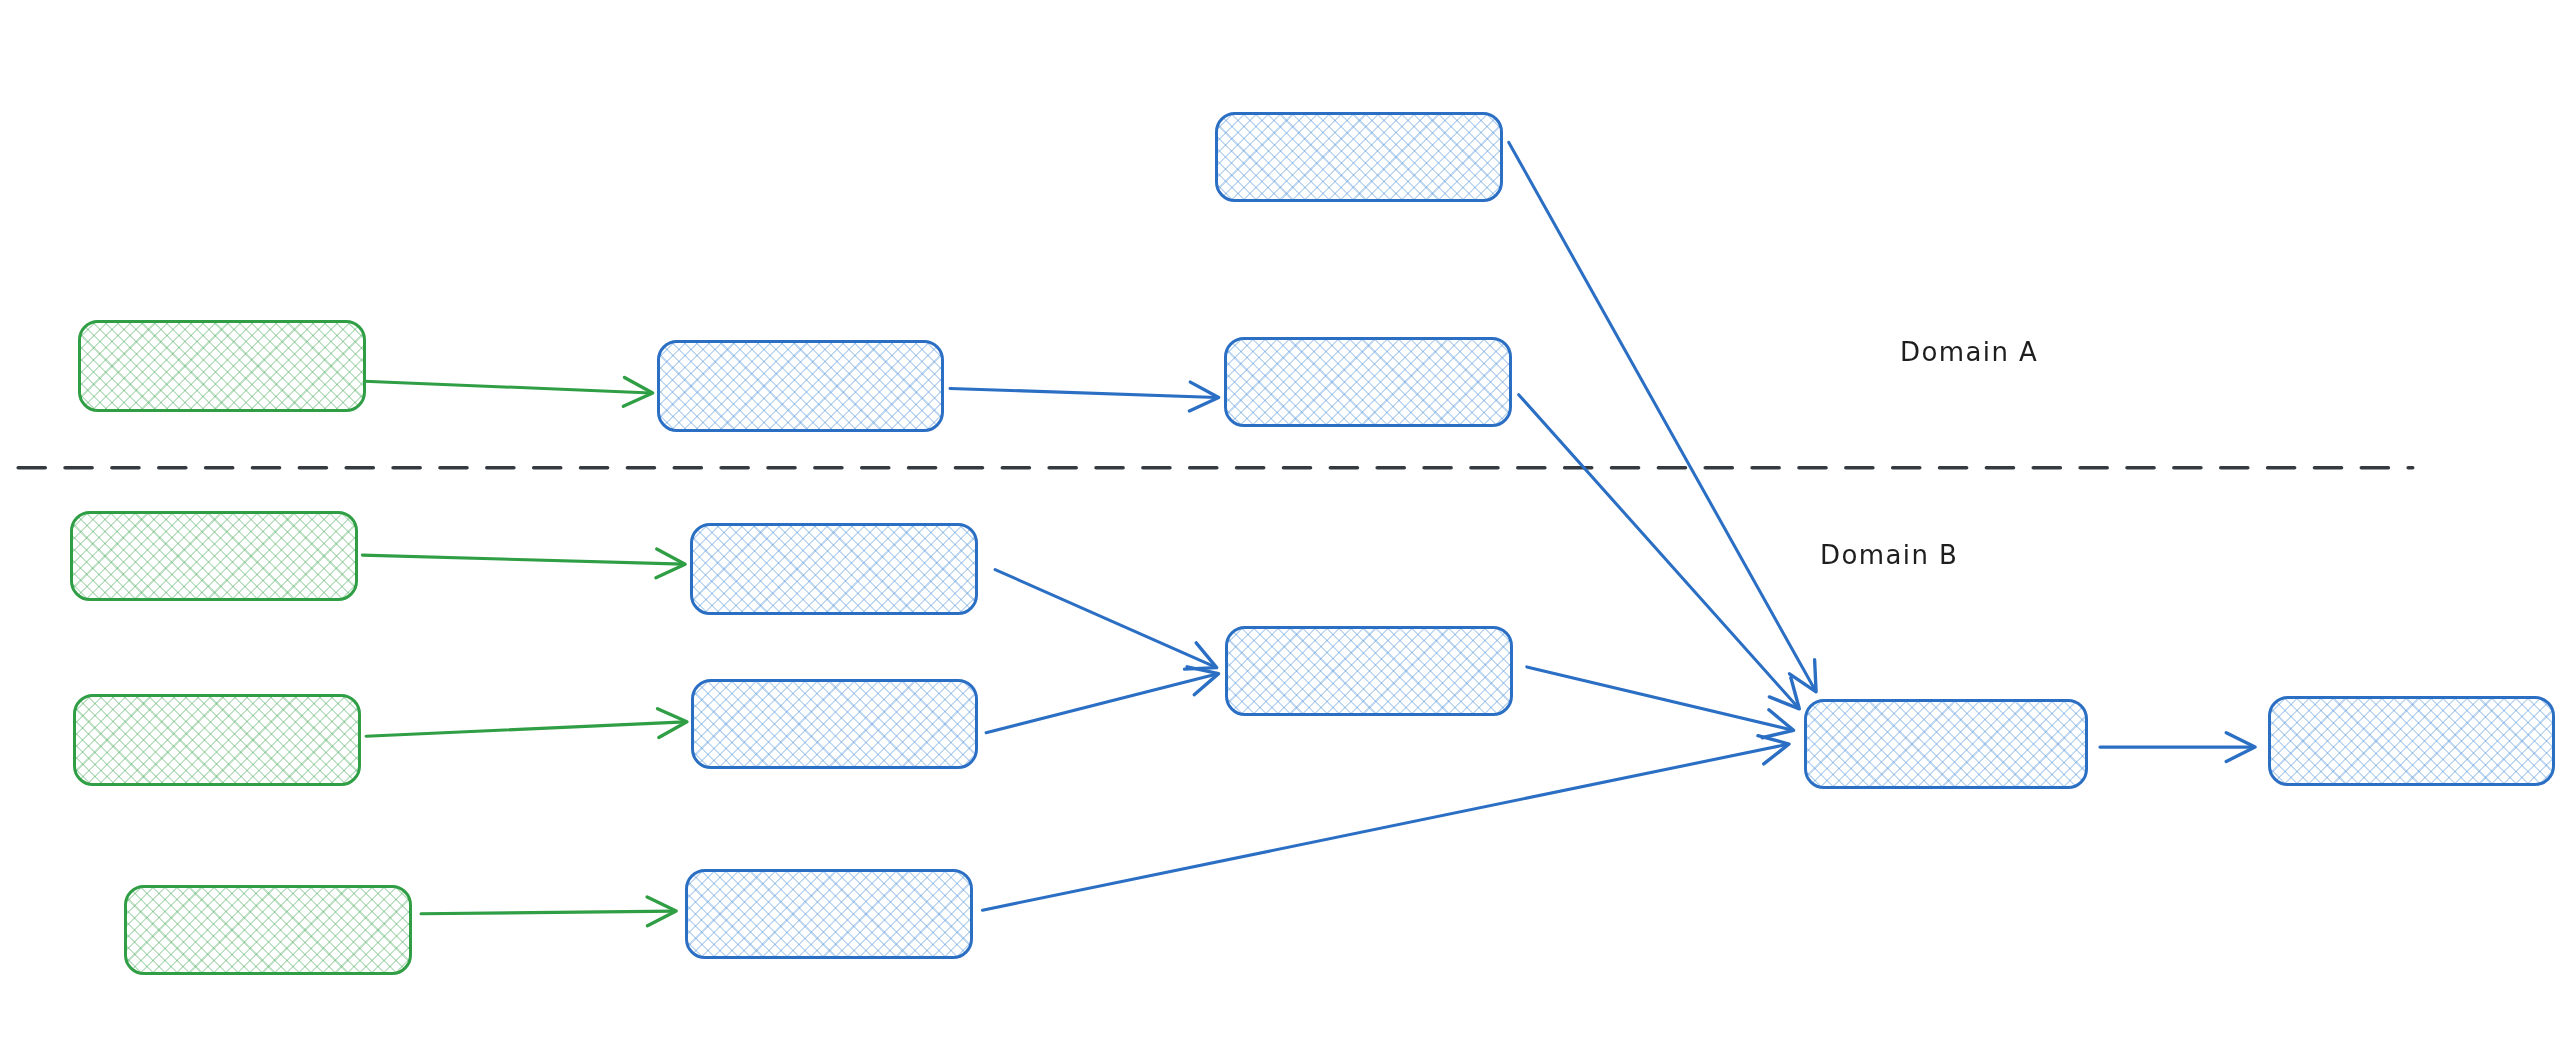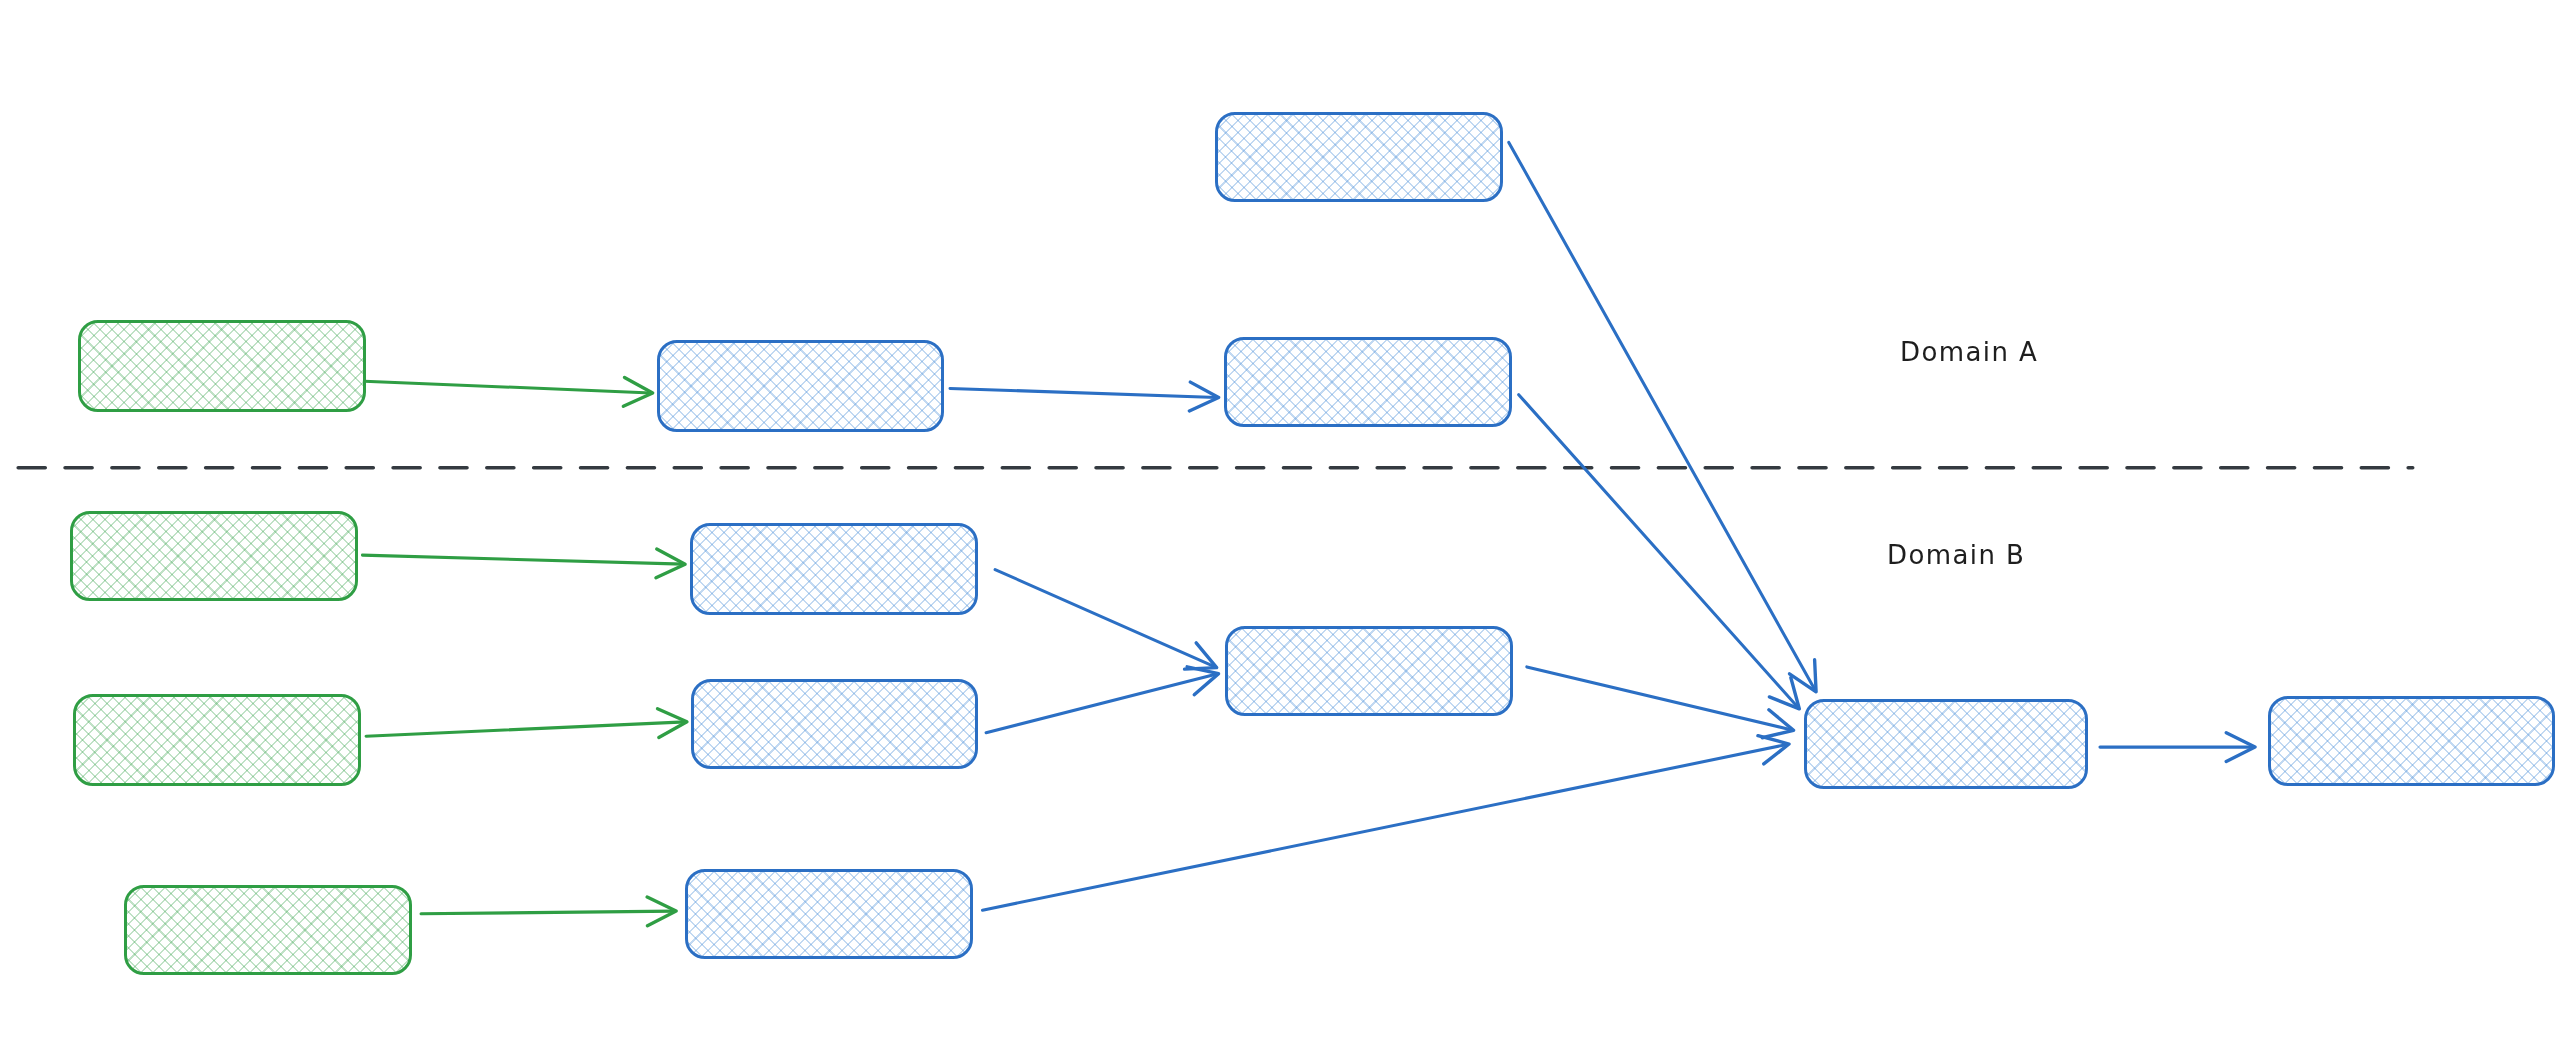--- a/index.html
+++ b/index.html
@@ -104,21 +104,21 @@
           <line x1="1090" y1="1010" x2="1983" y2="826" stroke="#2b6fc4" stroke-width="3.4" stroke-linecap="round" marker-end="url(#ah-blue)"></line>
         </g>
         <g>
           <line x1="2330" y1="829" x2="2500" y2="829" stroke="#2b6fc4" stroke-width="3.4" stroke-linecap="round" marker-end="url(#ah-blue)"></line>
         </g>
       </g>
   </svg>
 
   <div class="domain-label" style="left:1900px; top:337px;">Domain A</div>
 
-  <div class="domain-label" style="left:1887px; top:540px;">Domain B</div>
+  <div class="domain-label" style="left:1820px; top:540px;">Domain B</div>
 
 <div class="node green" style="left: 78px; top: 320px; width: 288px; height: 92px;"></div>
     <div class="node blue" style="left: 657px; top: 340px; width: 287px; height: 92px;"></div>
     <div class="node blue" style="left: 1215px; top: 112px; width: 288px; height: 90px;"></div>
     <div class="node blue" style="left: 1224px; top: 337px; width: 288px; height: 90px;"></div>
     <div class="node green" style="left: 70px; top: 511px; width: 288px; height: 90px;"></div>
     <div class="node blue" style="left: 690px; top: 523px; width: 288px; height: 92px;"></div>
     <div class="node green" style="left: 73px; top: 694px; width: 288px; height: 92px;"></div>
     <div class="node blue" style="left: 691px; top: 679px; width: 287px; height: 90px;"></div>
     <div class="node blue" style="left: 1225px; top: 626px; width: 288px; height: 90px;"></div>

